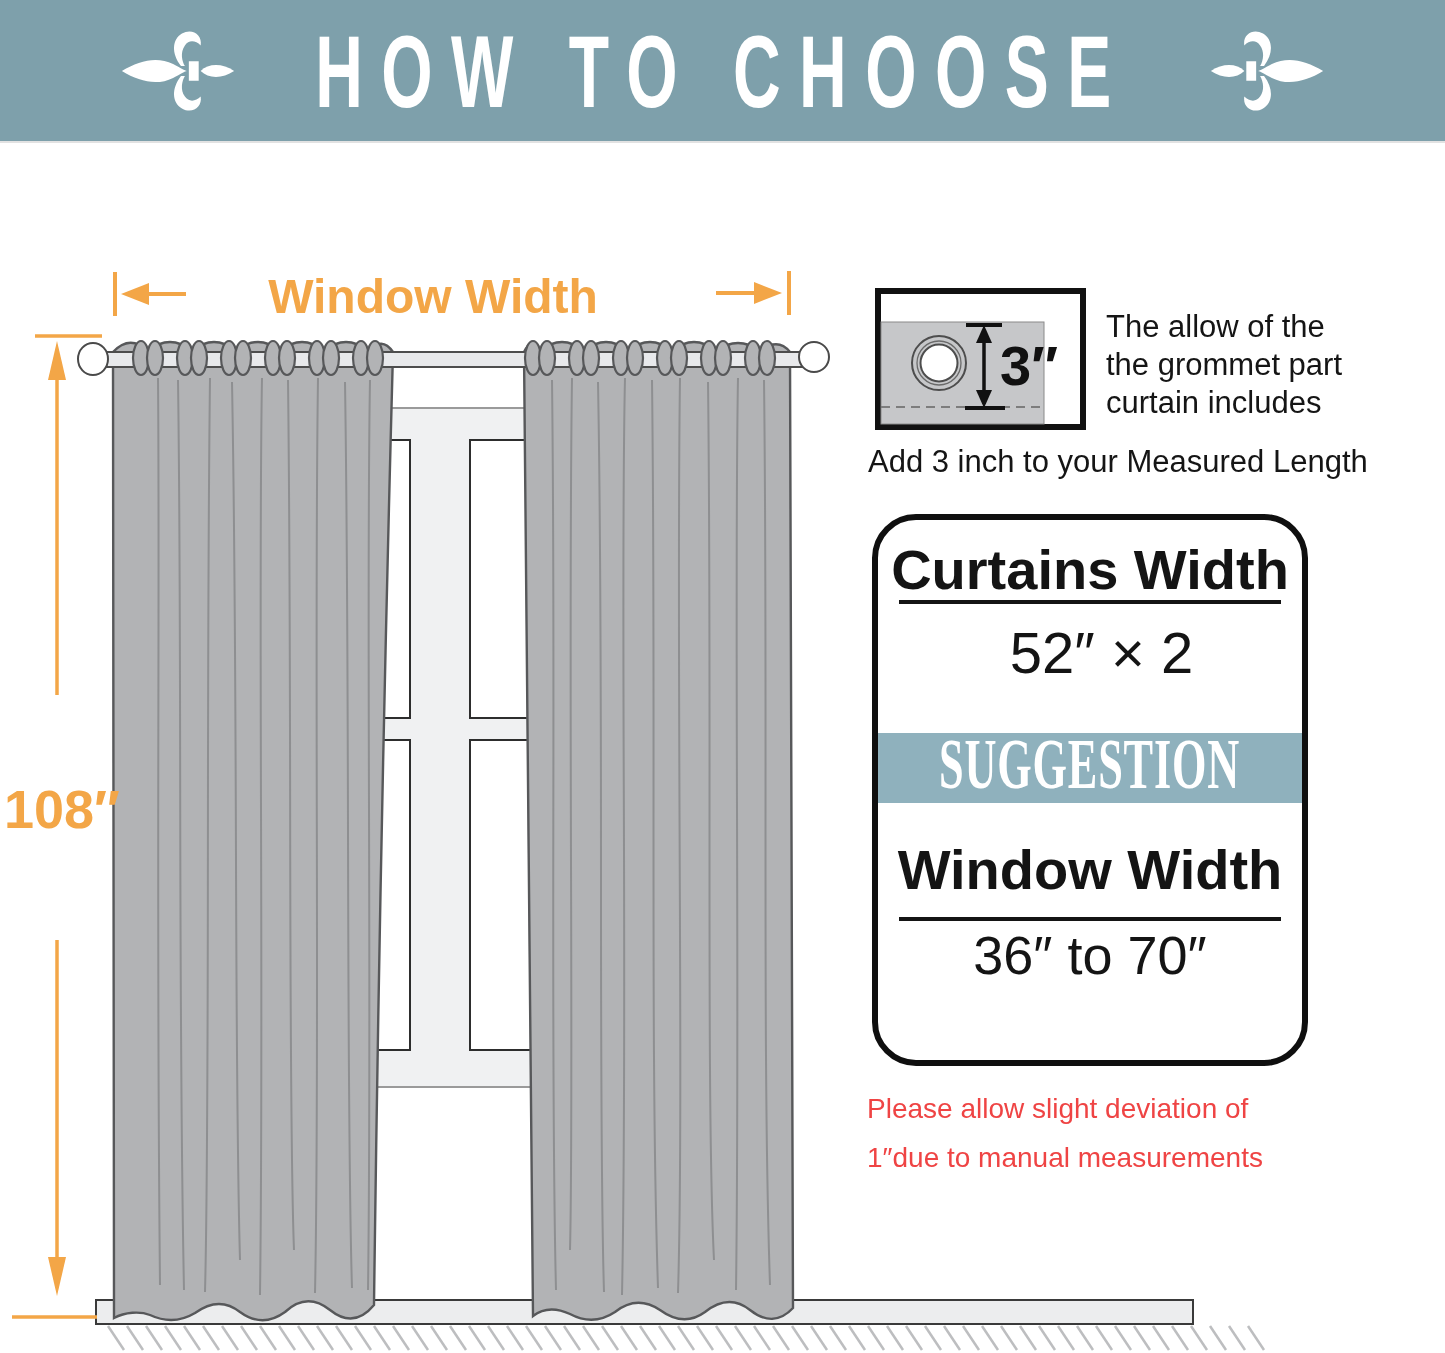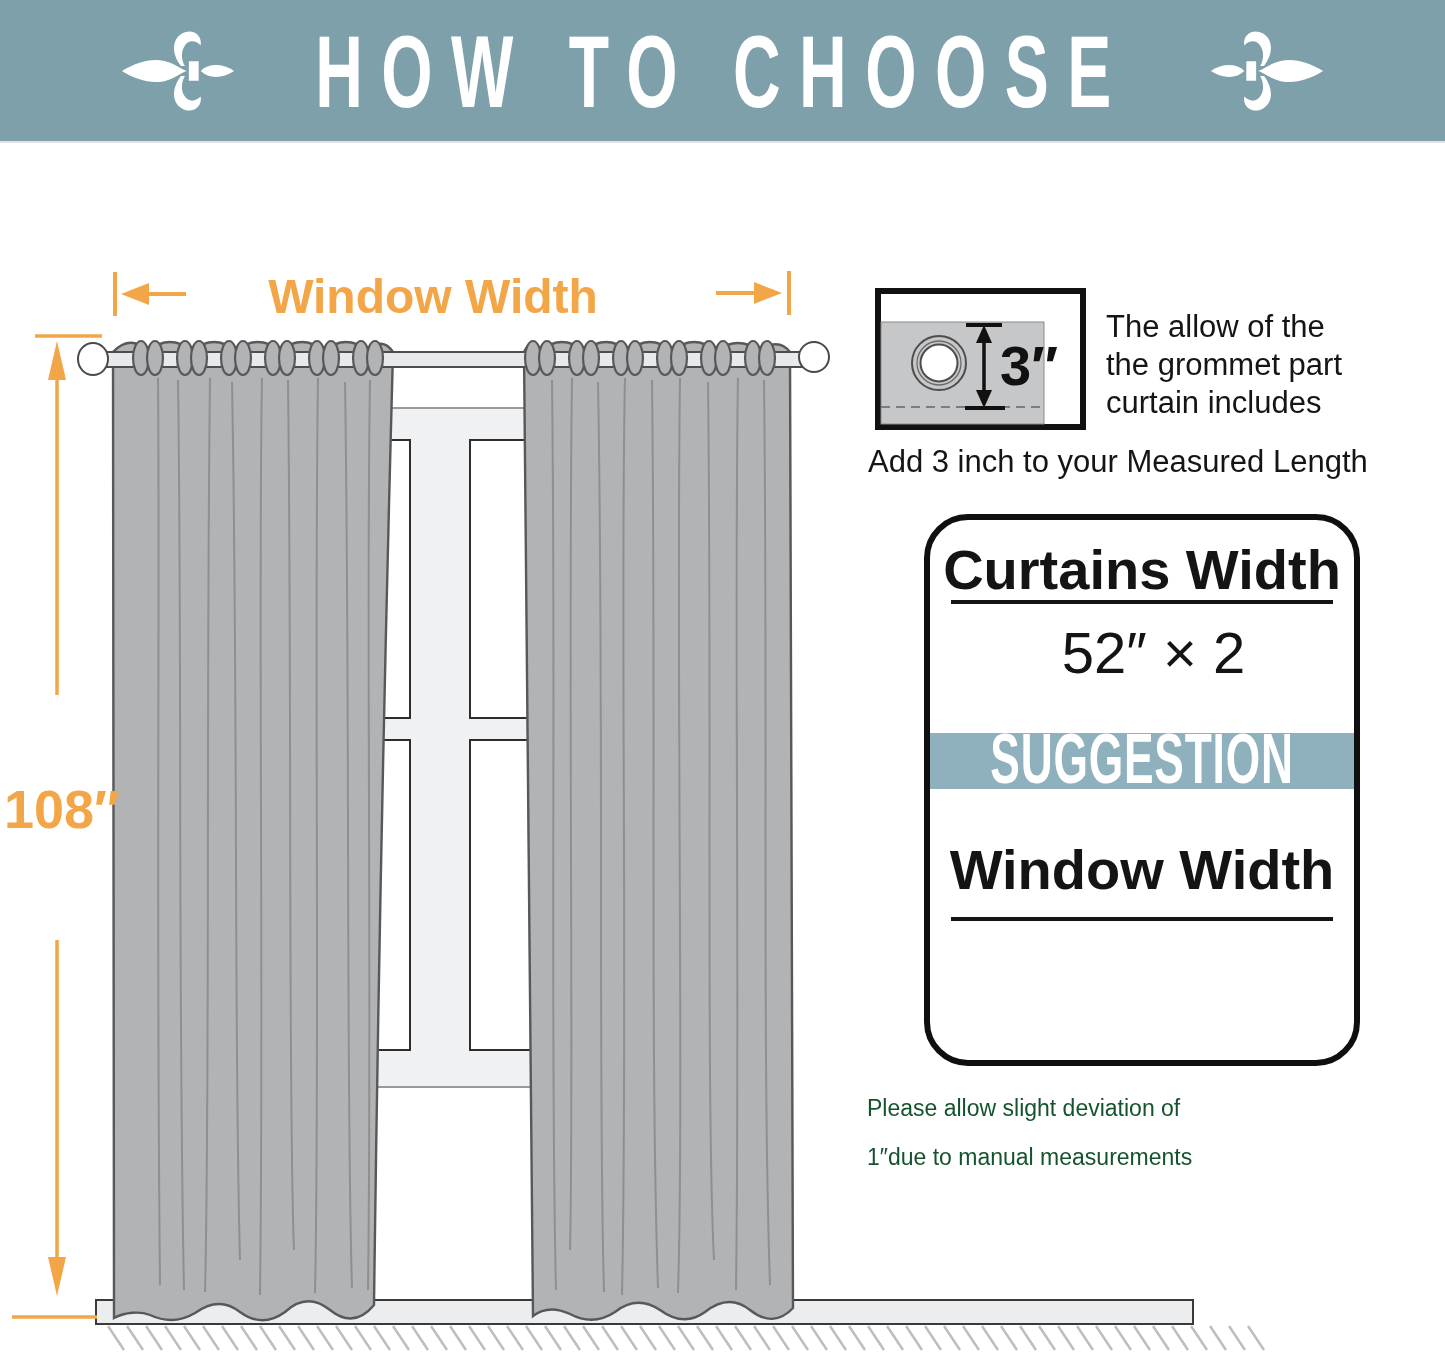--- a/index.html
+++ b/index.html
@@ -18,42 +18,42 @@
 
   
   #gfx{position:absolute;left:0;top:0;z-index:1;}
 
   
   .grommet-note{position:absolute;left:1106px;top:308px;z-index:2;
                 font-size:31px;line-height:38px;color:#151515;}
   .add-note{position:absolute;left:868px;top:444px;z-index:2;font-size:31px;
             white-space:nowrap;color:#151515;}
 
-  .sbox{position:absolute;left:924px;top:514px;width:436px;height:552px;z-index:2;
+  .sbox{position:absolute;left:872px;top:514px;width:436px;height:552px;z-index:2;
         background:#fff;border:6px solid #0f0f0f;border-radius:44px;box-sizing:border-box;padding-left:8px;}
   .sbox .cw-title{position:absolute;left:0;right:0;top:22px;text-align:center;
                   font-size:56px;font-weight:bold;line-height:1;}
   .sbox .divider{position:absolute;left:5%;width:90%;height:4px;background:#141414;}
   .sbox .div1{top:80px;}
   .sbox .div2{top:397px;}
   .sbox .cw-value{position:absolute;left:0;right:0;top:104px;text-align:center;
                   font-size:58px;line-height:1;margin-left:23px;}
   .sbox .panels{position:absolute;left:0;right:0;top:158px;text-align:center;
                 font-size:34px;line-height:1;}
-  .sbox .band{position:absolute;left:0;right:0;top:213px;height:56px;background:#8FB1BD;
-              display:flex;align-items:flex-end;justify-content:center;}
+  .sbox .band{position:absolute;left:0;right:0;top:213px;height:70px;background:#8FB1BD;
+              display:flex;align-items:flex-start;justify-content:center;font-family:Liberation Serif, serif;}
   .sbox .band span{color:#fff;font-weight:bold;font-size:54px;letter-spacing:1px;
                    transform:scale(.82,1.32);transform-origin:center;white-space:nowrap;}
   .sbox .ww-title{position:absolute;left:0;right:0;top:322px;text-align:center;
                   font-size:56px;font-weight:bold;line-height:1;}
   .sbox .ww-value{position:absolute;left:0;right:0;top:408px;text-align:center;
                   font-size:54px;line-height:1;}
 
   .footer-note{position:absolute;left:867px;top:1084px;z-index:2;
-               font-size:23px;line-height:49px;color:#14532d;}
+               font-size:28px;line-height:49px;color:#ef4444;}
 
   
   text.orange-big{fill:#F3A647;font-weight:bold;font-family:"Liberation Sans",sans-serif;}
   .curtain-fold{stroke:#8E8F91;stroke-width:2;fill:none;}
 </style>
 </head>
 <body>
 
 <div class="banner">
   <svg class="fleur left" width="128" height="128" viewBox="-15 -5 130 130">
@@ -269,18 +269,19 @@
 
 <div class="sbox">
   <div class="cw-title">Curtains Width</div>
   <div class="divider div1"></div>
   <div class="cw-value">52″ × 2</div>
   <div class="band">
     <span>SUGGESTION</span>
   </div>
   <div class="ww-title">Window Width</div>
   <div class="divider div2"></div>
+  <div class="ww-value">36″ to 70″</div>
 </div>
 
 <div class="footer-note">
   <div>Please allow slight deviation of</div>
   <div>1″due to manual measurements</div>
 </div>
 
 </body></html>

